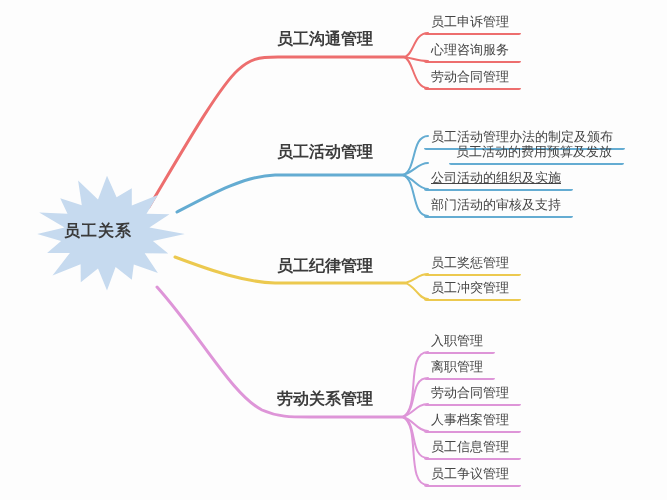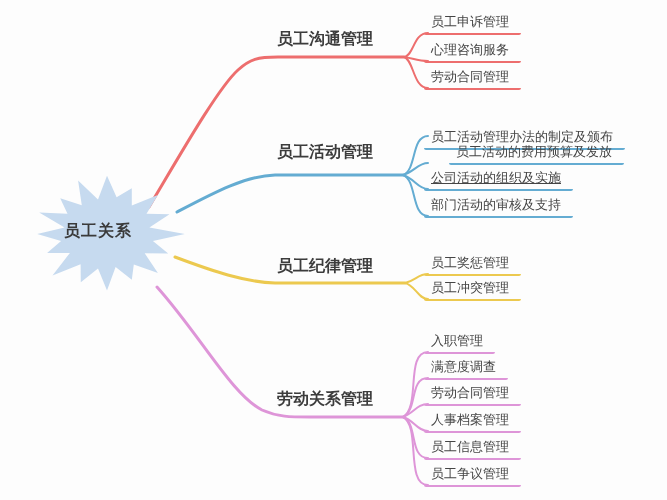--- a/index.html
+++ b/index.html
@@ -75,19 +75,19 @@
 
   <div class="sub-item" style="top: 117px; border-bottom-color: rgb(100, 172, 210); margin-top: 12px;">员工活动管理办法的制定及颁布</div>
   <div class="sub-item" style="top: 144px; border-bottom-color: rgb(100, 172, 210); margin-left: 25px;">员工活动的费用预算及发放</div>
   <div class="sub-item" style="top: 170px; border-bottom-color: rgb(100, 172, 210); text-decoration: underline;">公司活动的组织及实施</div>
   <div class="sub-item" style="top: 197px; border-bottom-color: rgb(100, 172, 210);">部门活动的审核及支持</div>
 
   <div class="sub-item" style="top: 255px; border-bottom-color: rgb(236, 201, 79);">员工奖惩管理</div>
   <div class="sub-item" style="top: 280px; border-bottom-color: rgb(236, 201, 79);">员工冲突管理</div>
 
   <div class="sub-item" style="top: 333px; border-bottom-color: rgb(222, 149, 216);">入职管理</div>
-  <div class="sub-item" style="top: 359px; border-bottom-color: rgb(222, 149, 216);">满意度调查</div>
+  <div class="sub-item" style="top: 359px; border-bottom-color: rgb(222, 149, 216);">离职管理</div>
   <div class="sub-item" style="top: 385px; border-bottom-color: rgb(222, 149, 216);">劳动合同管理</div>
   <div class="sub-item" style="top: 439px; border-bottom-color: rgb(222, 149, 216);">员工信息管理</div>
   <div class="sub-item" style="top: 412px; border-bottom-color: rgb(222, 149, 216);">人事档案管理</div>
   <div class="sub-item" style="top: 466px; border-bottom-color: rgb(222, 149, 216);">员工争议管理</div>
 
 </div>
 
 </body></html>

